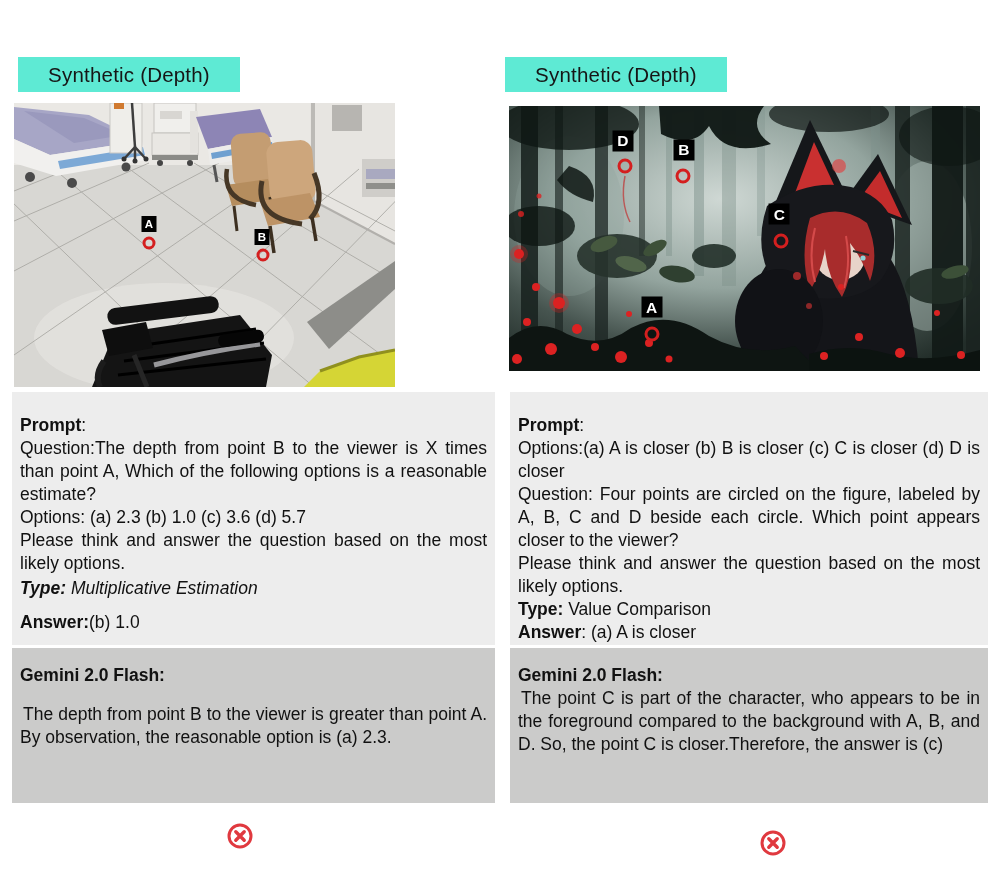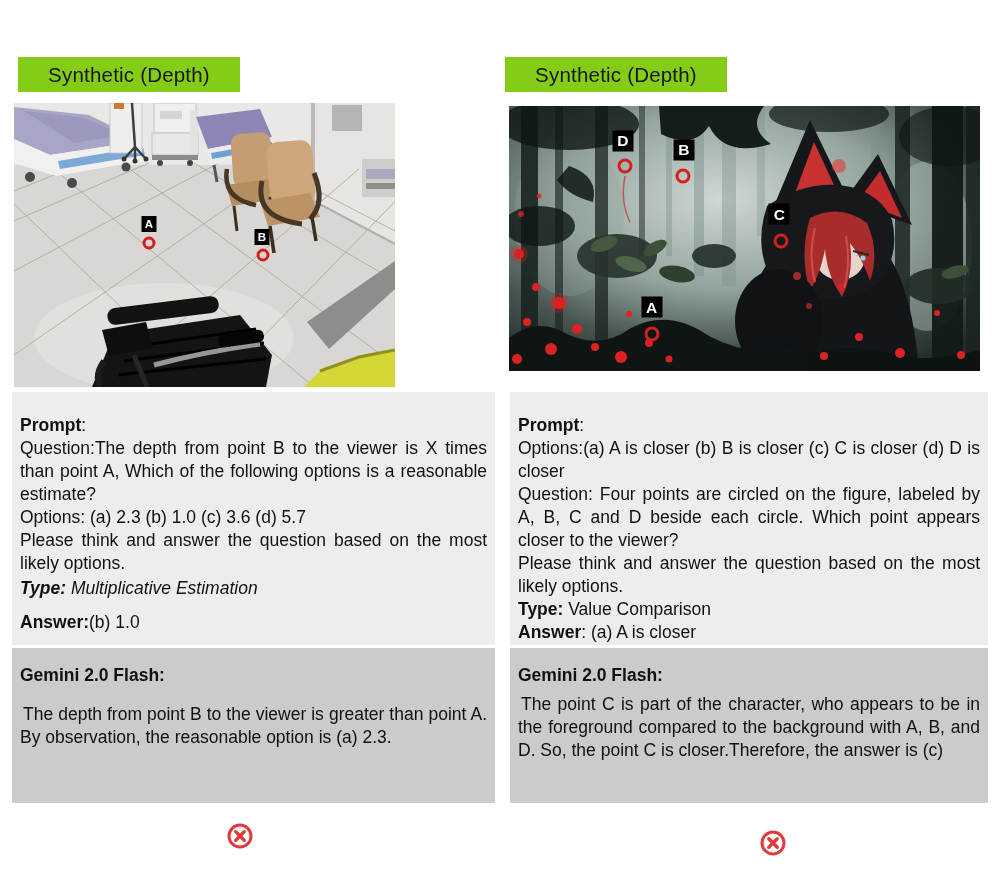--- a/index.html
+++ b/index.html
@@ -3,21 +3,21 @@
 <meta charset="utf-8">
 <style>
   html,body{margin:0;padding:0;}
   body{
     width:996px;height:889px;position:relative;overflow:hidden;
     background:#ffffff;color:#111;
     font-family:"Liberation Sans","DejaVu Sans",sans-serif;
   }
   .abs{position:absolute;}
   .tag{
-    background:#84cc16;color:#161616;font-size:20.5px;
+    background:#5eead4;color:#161616;font-size:20.5px;
     display:flex;align-items:center;justify-content:center;
     letter-spacing:0.2px;
   }
   .scene{overflow:hidden;background:#d8d7d3;}
   .scene svg{display:block;}
   .pbox{
     background:#ededed;font-size:17.5px;line-height:23px;
     padding:22px 8px;box-sizing:border-box;
   }
   .rbox{
@@ -272,19 +272,19 @@
   <div><span class="bd">Prompt</span><span>:</span></div>
   <div class="j">Options:(a) A is closer (b) B is closer (c) C is closer (d) D is closer</div>
   <div class="j">Question: Four points are circled on the figure, labeled by A, B, C and D beside each circle. Which point appears closer to the viewer?</div>
   <div class="j">Please think and answer the question based on the most likely options.</div>
   <div><span class="bd">Type:</span> <span>Value Comparison</span></div>
   <div><span class="bd">Answer</span><span>: (a) A is closer</span></div>
 </div>
 
 <div class="abs rbox" style="left:510px;top:648px;width:478px;height:155px;">
   <div class="bd">Gemini 2.0 Flash:</div>
-  <div class="j" style="margin-top:6px;text-indent:3px;">The point C is part of the character, who appears to be in the foreground compared to the background with A, B, and D. So, the point C is closer.Therefore, the answer is (c)</div>
+  <div class="j" style="margin-top:0;text-indent:3px;">The point C is part of the character, who appears to be in the foreground compared to the background with A, B, and D. So, the point C is closer.Therefore, the answer is (c)</div>
 </div>
 
 <svg class="abs xicon" style="left:758px;top:828px;" viewBox="0 0 30 30">
   <circle cx="15" cy="15" r="11" fill="none" stroke="#e0393f" stroke-width="3"></circle>
   <path d="M10.8 10.8 L19.2 19.2 M19.2 10.8 L10.8 19.2" stroke="#e0393f" stroke-width="3.4" stroke-linecap="round"></path>
 </svg>
 
 </body></html>

